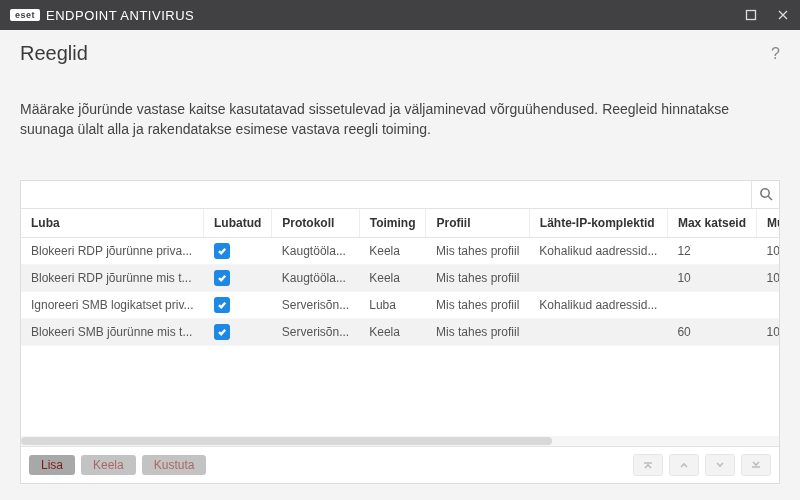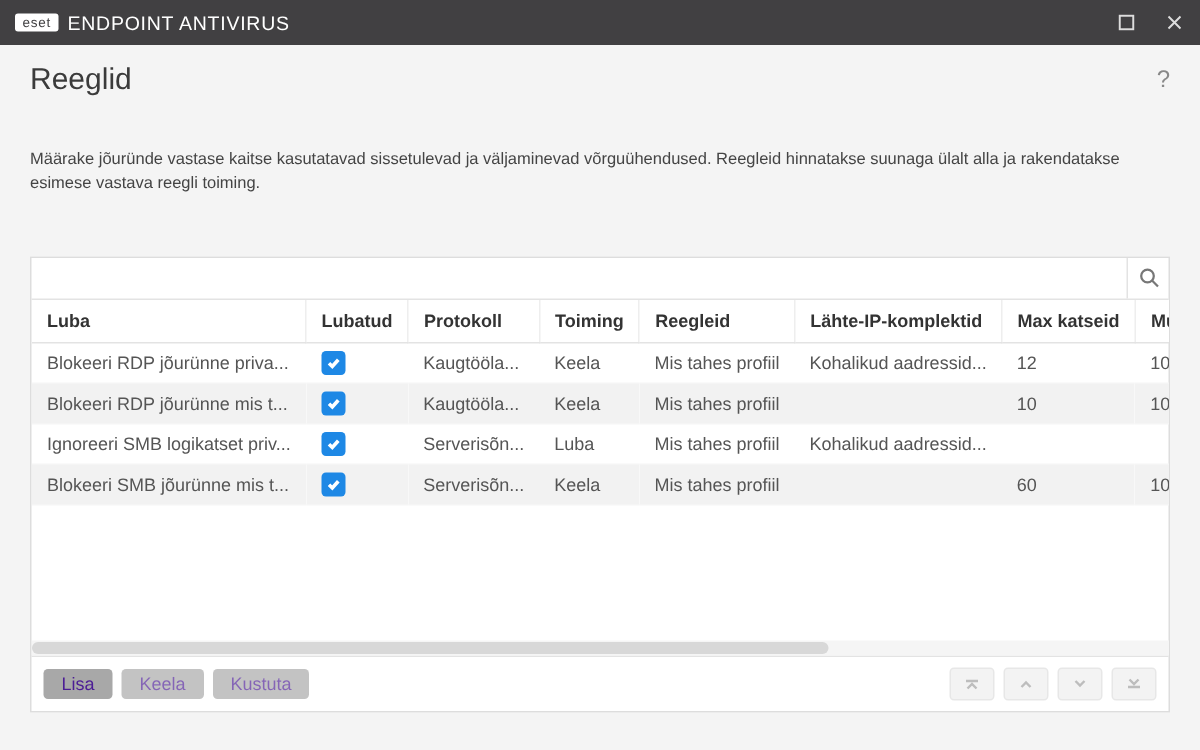--- a/index.html
+++ b/index.html
@@ -1,41 +1,41 @@
 <!DOCTYPE html>
 <html><head>
 <meta charset="utf-8">
 <style>
   * { box-sizing: border-box; margin: 0; padding: 0; }
   html, body { width: 800px; height: 500px; font-family: "Segoe UI", Arial, sans-serif; background: #f4f4f4; overflow: hidden; }
   .titlebar { height: 30px; background: #414042; color: #fff; display: flex; align-items: center; padding: 0 10px; }
-  .brand-badge { background: #fff; color: #414042; font-size: 9px; font-weight: 400; padding: 1px 5px; border-radius: 2px; margin-right: 6px; letter-spacing: 0.5px; }
+  .brand-badge { background: #fff; color: #414042; font-size: 9px; font-weight: 700; padding: 1px 5px; border-radius: 2px; margin-right: 6px; letter-spacing: 0.5px; }
   .brand-title { font-size: 13px; font-weight: 400; letter-spacing: 0.5px; }
   .winctrls { margin-left: auto; display: flex; gap: 18px; align-items: center; }
   .winctrl { width: 14px; height: 14px; display: flex; align-items: center; justify-content: center; cursor: pointer; }
   .winctrl svg { stroke: #ddd; stroke-width: 1.3; fill: none; }
   .content { padding: 12px 20px 0 20px; height: calc(500px - 30px); display: flex; flex-direction: column; gap: 26px; }
   .page-header { display: flex; align-items: center; margin-bottom: 8px; }
   .page-title { font-size: 20px; color: #3b3b3b; font-weight: 400; }
   .help-icon { margin-left: auto; color: #888; font-size: 16px; cursor: pointer; }
-  .page-desc { font-size: 11px; color: #444; line-height: 1.45; margin-bottom: 14px; }
+  .page-desc { font-size: 14px; color: #444; line-height: 1.45; margin-bottom: 14px; }
   .panel { background: #fff; border: 1px solid #ddd; display: flex; flex-direction: column; flex: 0 0 270px; }
   .search-row { display: flex; border-bottom: 1px solid #e3e3e3; height: 28px; }
   .search-input { flex: 1; border: none; outline: none; padding: 0 8px; font-size: 12px; background: transparent; }
   .search-btn { width: 28px; display: flex; align-items: center; justify-content: center; border-left: 1px solid #e3e3e3; cursor: pointer; }
   .search-btn svg { stroke: #777; stroke-width: 1.5; fill: none; }
   .table-wrap { flex: 1; overflow-x: auto; overflow-y: hidden; border-bottom: 1px solid #e3e3e3; }
   .tbl { border-collapse: collapse; font-size: 12px; color: #555; table-layout: fixed; }
   .tbl th { text-align: left; font-weight: 600; color: #333; padding: 7px 10px; border-bottom: 1px solid #e3e3e3; border-right: 1px solid #eee; background: #fff; white-space: nowrap; overflow: hidden; text-overflow: ellipsis; }
   .tbl td { padding: 5px 10px; border-bottom: 1px solid #f5f5f5; white-space: nowrap; overflow: hidden; text-overflow: ellipsis; }
   .tbl tbody tr:nth-child(even) { background: #f2f2f2; }
   .chk { width: 16px; height: 16px; border-radius: 3px; background: #1e88e5; display: inline-flex; align-items: center; justify-content: center; }
   .chk svg { stroke: #fff; stroke-width: 2.4; fill: none; }
   .panel-actions { display: flex; align-items: center; padding: 7px 8px; gap: 6px; }
-  .pill { background: #a8a8a8; color: #4c1d95; font-size: 12px; padding: 3px 12px; border-radius: 3px; cursor: pointer; border: none; }
+  .pill { background: #a8a8a8; color: #7f1d1d; font-size: 12px; padding: 3px 12px; border-radius: 3px; cursor: pointer; border: none; }
   .pill.disabled { opacity: 0.68; cursor: default; }
   .arrow-btns { margin-left: auto; display: flex; gap: 6px; }
   .arrow-btn { width: 30px; height: 22px; background: #eaeaea; border: 1px solid #d4d4d4; border-radius: 3px; display: flex; align-items: center; justify-content: center; cursor: pointer; opacity: 0.55; }
   .arrow-btn svg { stroke: #888; stroke-width: 1.6; fill: none; }
   .footer { margin-top: auto; padding: 16px 0 16px 0; display: flex; justify-content: flex-end; gap: 10px; }
   .btn { min-width: 82px; height: 28px; border-radius: 3px; font-size: 12px; border: 1px solid transparent; cursor: pointer; }
   .btn-primary { background: #2f87d0; color: #fff; border-color: #2473b5; }
   .btn-secondary { background: #a8a8a8; color: #fff; border-color: #9a9a9a; }
   .hscroll { height: 10px; background: #f5f5f5; position: relative; }
   .hscroll-thumb { position: absolute; left: 0; top: 1px; height: 8px; width: 70%; background: #d8d8d8; border-radius: 4px; }
@@ -88,21 +88,21 @@
     </div>
 
     <div class="table-wrap">
       <table class="tbl">
         <thead>
           <tr>
             <th class="c-name">Luba</th>
             <th class="c-enabled">Lubatud</th>
             <th class="c-proto">Protokoll</th>
             <th class="c-action">Toiming</th>
-            <th class="c-profile">Reegleid</th>
+            <th class="c-profile">Profiil</th>
             <th class="c-srcip">Lähte-IP-komplektid</th>
             <th class="c-maxtry">Max katseid</th>
             <th class="c-black">Mustas nim</th>
           </tr>
         </thead>
         <tbody id="rows-body">
             <tr>
               <td class="c-name">Blokeeri RDP jõurünne priva...</td>
               <td class="c-enabled"><span class="chk">
                   <svg width="10" height="10" viewBox="0 0 10 10">

